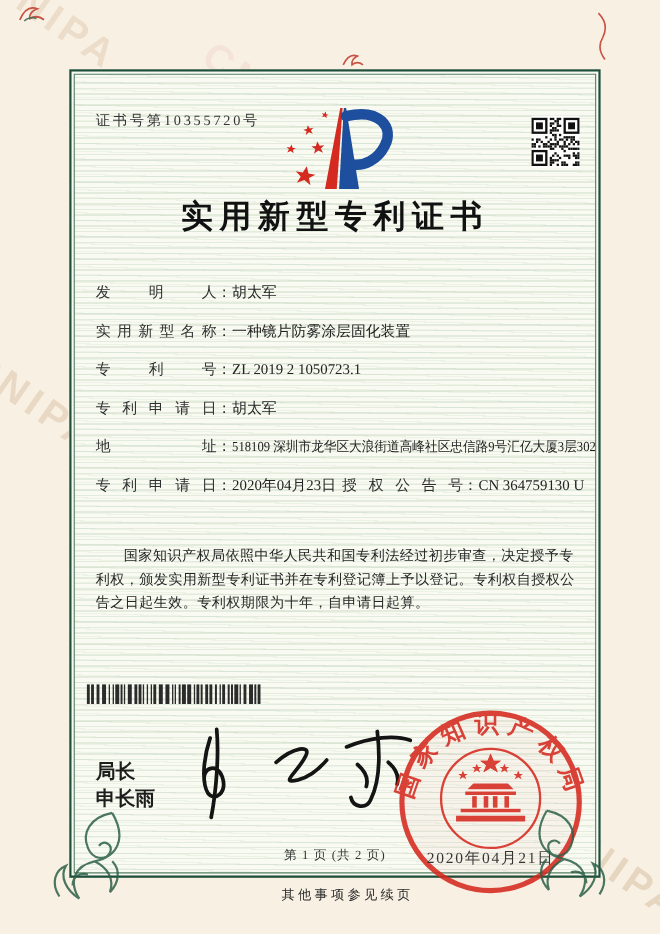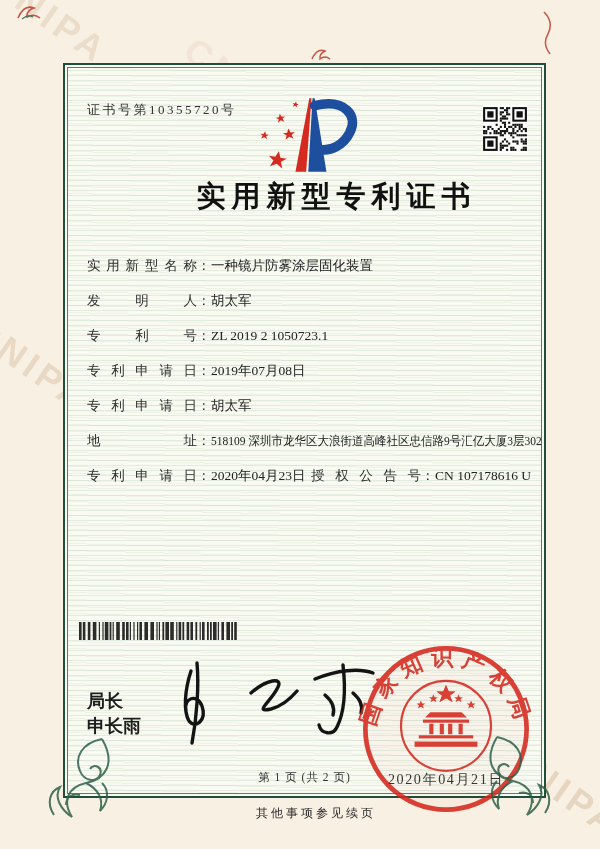--- a/index.html
+++ b/index.html
@@ -12,21 +12,21 @@
          border:2px solid #1f4e3a;
          box-shadow:inset 0 0 0 2px #f8f9f0, inset 0 0 0 3px #558066;
          background-color:#f9faf1;
          background-image:
            repeating-linear-gradient(0deg, rgba(140,175,140,.20) 0 1px, transparent 1px 5px),
            repeating-linear-gradient(1.5deg, rgba(140,175,140,.10) 0 1px, transparent 1px 7px);}
   .certno{position:absolute;left:22px;top:36px;font-size:13px;letter-spacing:2.5px;color:#333;font-family:Liberation Serif, serif;}
   .logo{position:absolute;left:178px;top:30px;}
   .qr{position:absolute;left:418px;top:40px;}
   .title{position:absolute;left:0;top:112px;width:100%;text-align:center;
-         font-size:29px;font-weight:bold;letter-spacing:6px;color:#111;margin-left:32px;}
+         font-size:29px;font-weight:bold;letter-spacing:6px;color:#111;}
   .fields{position:absolute;left:22px;top:192px;width:440px;}
   .frow{height:35px;font-size:13.5px;white-space:nowrap;}
   .flabel{display:inline-block;width:110px;text-align:justify;text-align-last:justify;
           vertical-align:top;color:#2f2f2f;}
   .colon{display:inline-block;width:14px;}
   .fvalue{color:#222;}
   .fvalue.addr{display:inline-block;font-size:12.5px;transform:scaleX(.92);transform-origin:left center;}
   .gval1{display:inline-block;width:100px;}
   .paras{position:absolute;left:22px;top:430px;width:438px;font-size:12.8px;
          line-height:21.5px;letter-spacing:.4px;color:#262626;}
@@ -210,43 +210,41 @@
         <rect x="36" y="40" width="2" height="2" fill="#111"></rect>
         <rect x="38" y="40" width="2" height="2" fill="#111"></rect>
         <rect x="40" y="40" width="2" height="2" fill="#111"></rect>
       </g>
   </svg>
 
   <div class="title">实用新型专利证书</div>
 
   <div class="fields">
     <div class="frow">
+      <span class="flabel">发明人</span><span class="colon">：</span><span class="fvalue">胡太军</span>
+    </div>
+    <div class="frow">
       <span class="flabel">实用新型名称</span><span class="colon">：</span><span class="fvalue">一种镜片防雾涂层固化装置</span>
     </div>
     <div class="frow">
-      <span class="flabel">发明人</span><span class="colon">：</span><span class="fvalue">胡太军</span>
-    </div>
-    <div class="frow">
       <span class="flabel">专利号</span><span class="colon">：</span><span class="fvalue">ZL 2019 2 1050723.1</span>
     </div>
     <div class="frow">
-      <span class="flabel">专利申请日</span><span class="colon">：</span><span class="fvalue">2019年07月08日</span>
-    </div>
-    <div class="frow">
       <span class="flabel">专利申请日</span><span class="colon">：</span><span class="fvalue">胡太军</span>
     </div>
     <div class="frow">
       <span class="flabel">地址</span><span class="colon">：</span><span class="fvalue addr">518109 深圳市龙华区大浪街道高峰社区忠信路9号汇亿大厦3层302</span>
     </div>
     <div class="frow">
-      <span class="flabel">专利申请日</span><span class="colon">：</span><span class="fvalue gval1">2020年04月23日</span><span class="flabel">授权公告号</span><span class="colon">：</span><span class="fvalue">CN 107178616 U</span>
+      <span class="flabel">专利申请日</span><span class="colon">：</span><span class="fvalue gval1">2020年04月23日</span><span class="flabel">授权公告号</span><span class="colon">：</span><span class="fvalue">CN 364759130 U</span>
     </div>
   </div>
 
   <div class="paras">
+    <p>国家知识产权局依照中华人民共和国专利法经过初步审查，决定授予专利权，颁发实用新型专利证书并在专利登记簿上予以登记。专利权自授权公告之日起生效。专利权期限为十年，自申请日起算。</p>
   </div>
 
   <svg class="barcode" width="170" height="19" viewBox="0 0 170 19">
     <g>
         <rect x="2" y="0" width="2.6" height="18" fill="#2b2b2b"></rect>
         <rect x="5.8" y="0" width="2.6" height="18" fill="#2b2b2b"></rect>
         <rect x="10.8" y="0" width="2.6" height="18" fill="#2b2b2b"></rect>
         <rect x="15.8" y="0" width="3.6" height="18" fill="#2b2b2b"></rect>
         <rect x="21.8" y="0" width="1.2" height="18" fill="#2b2b2b"></rect>
         <rect x="25.4" y="0" width="1.2" height="18" fill="#2b2b2b"></rect>

